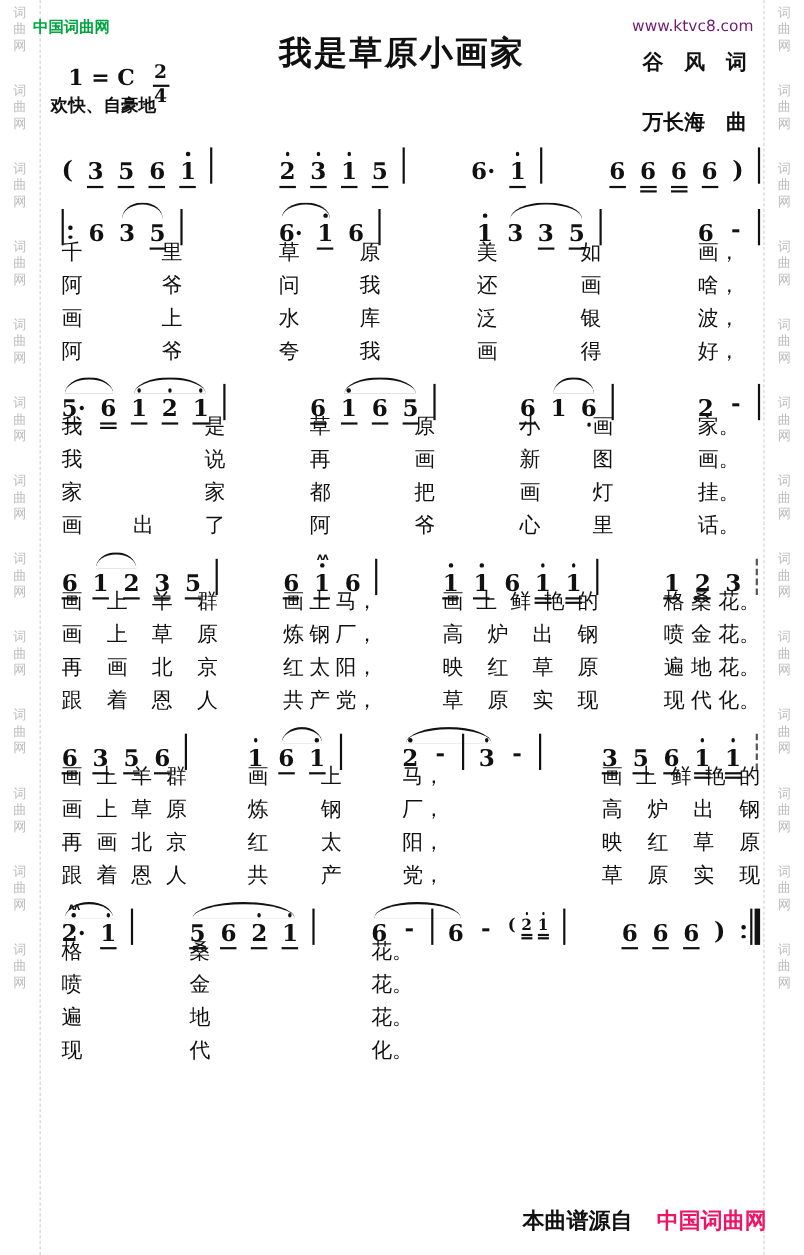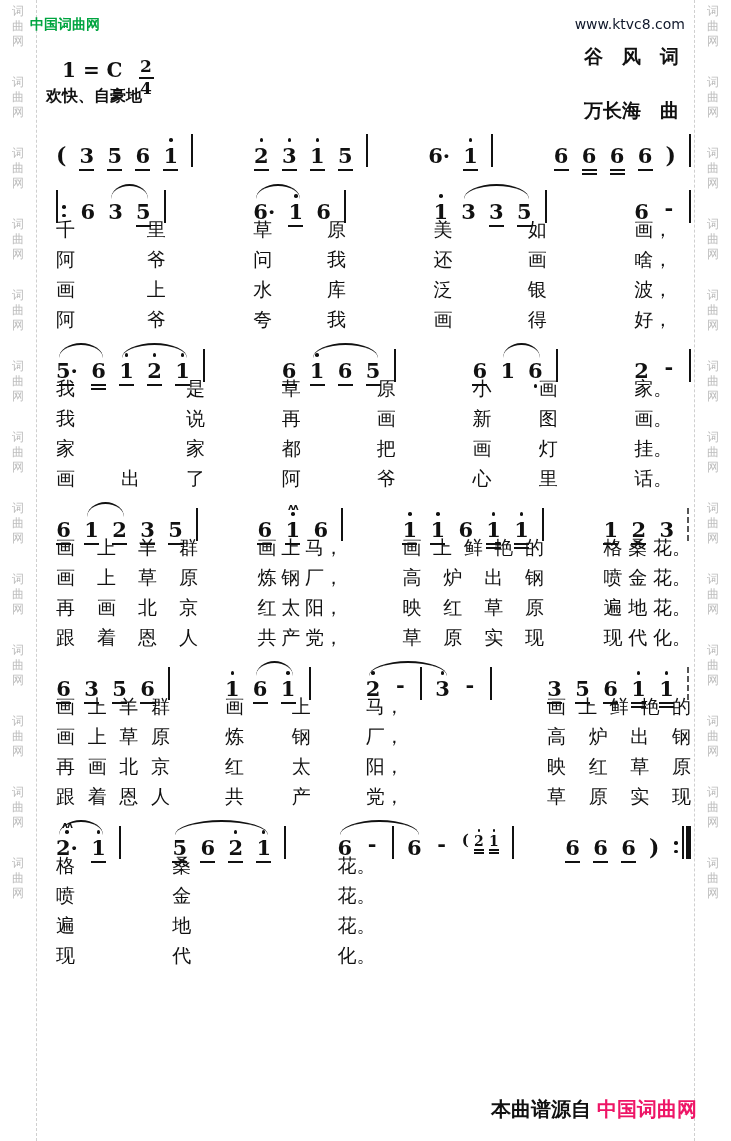--- a/index.html
+++ b/index.html
@@ -62,21 +62,21 @@
   .grace .main{height:15px;}
   .grace .digit{font-size:14px;line-height:14px;min-width:9px;}
   .grace .pr{font-size:15px;line-height:15px;}
   .grace .below{height:8px;gap:1.5px;padding-top:1.5px;}
   .grace .u{width:10px;height:1.5px;}
   .lyr{display:flex;justify-content:space-between;align-items:center;
        height:30px;font-size:19px;overflow:visible;white-space:nowrap;}
   .syl{display:inline-block;line-height:1;}
   
   .footer{position:absolute;right:34px;top:1096px;font-size:20px;font-weight:bold;
-          display:flex;gap:6px;white-space:nowrap;}
+          display:flex;gap:22px;white-space:nowrap;}
 </style>
 </head>
 <body>
 
 <div class="page">
   <div class="side left">
     <div class="sidechars" id="side-l">
         <span>词</span>
         <span>曲</span>
         <span>网</span>
@@ -182,31 +182,32 @@
         <span>网</span>
         <span class="gap"></span>
         <span>词</span>
         <span>曲</span>
         <span>网</span>
         <span class="gap"></span>
       </div>
   </div>
 
   <div class="badge" style="color: rgb(0, 165, 64);">中国词曲网</div>
-  <div class="url" style="color: #0f172a;">www.ktvc8.com</div>
+  <div class="url" style="color: #701a75;">www.ktvc8.com</div>
 
   <div class="keysig">
     <span>1 = C</span>
     <span class="ts">
       <b>2</b>
       <i></i>
       <b>4</b>
     </span>
   </div>
 
+  <h1 class="title">我是草原小画家</h1>
   <div class="credit c1">谷　风　词</div>
   <div class="credit c2">万长海　曲</div>
   <div class="tempo">欢快、自豪地</div>
 
   <div id="score">
       <div class="system" style="--n: 4;">
         <div class="measure">
           <span class="tok">
             <span class="above"></span>
             <span class="main">

